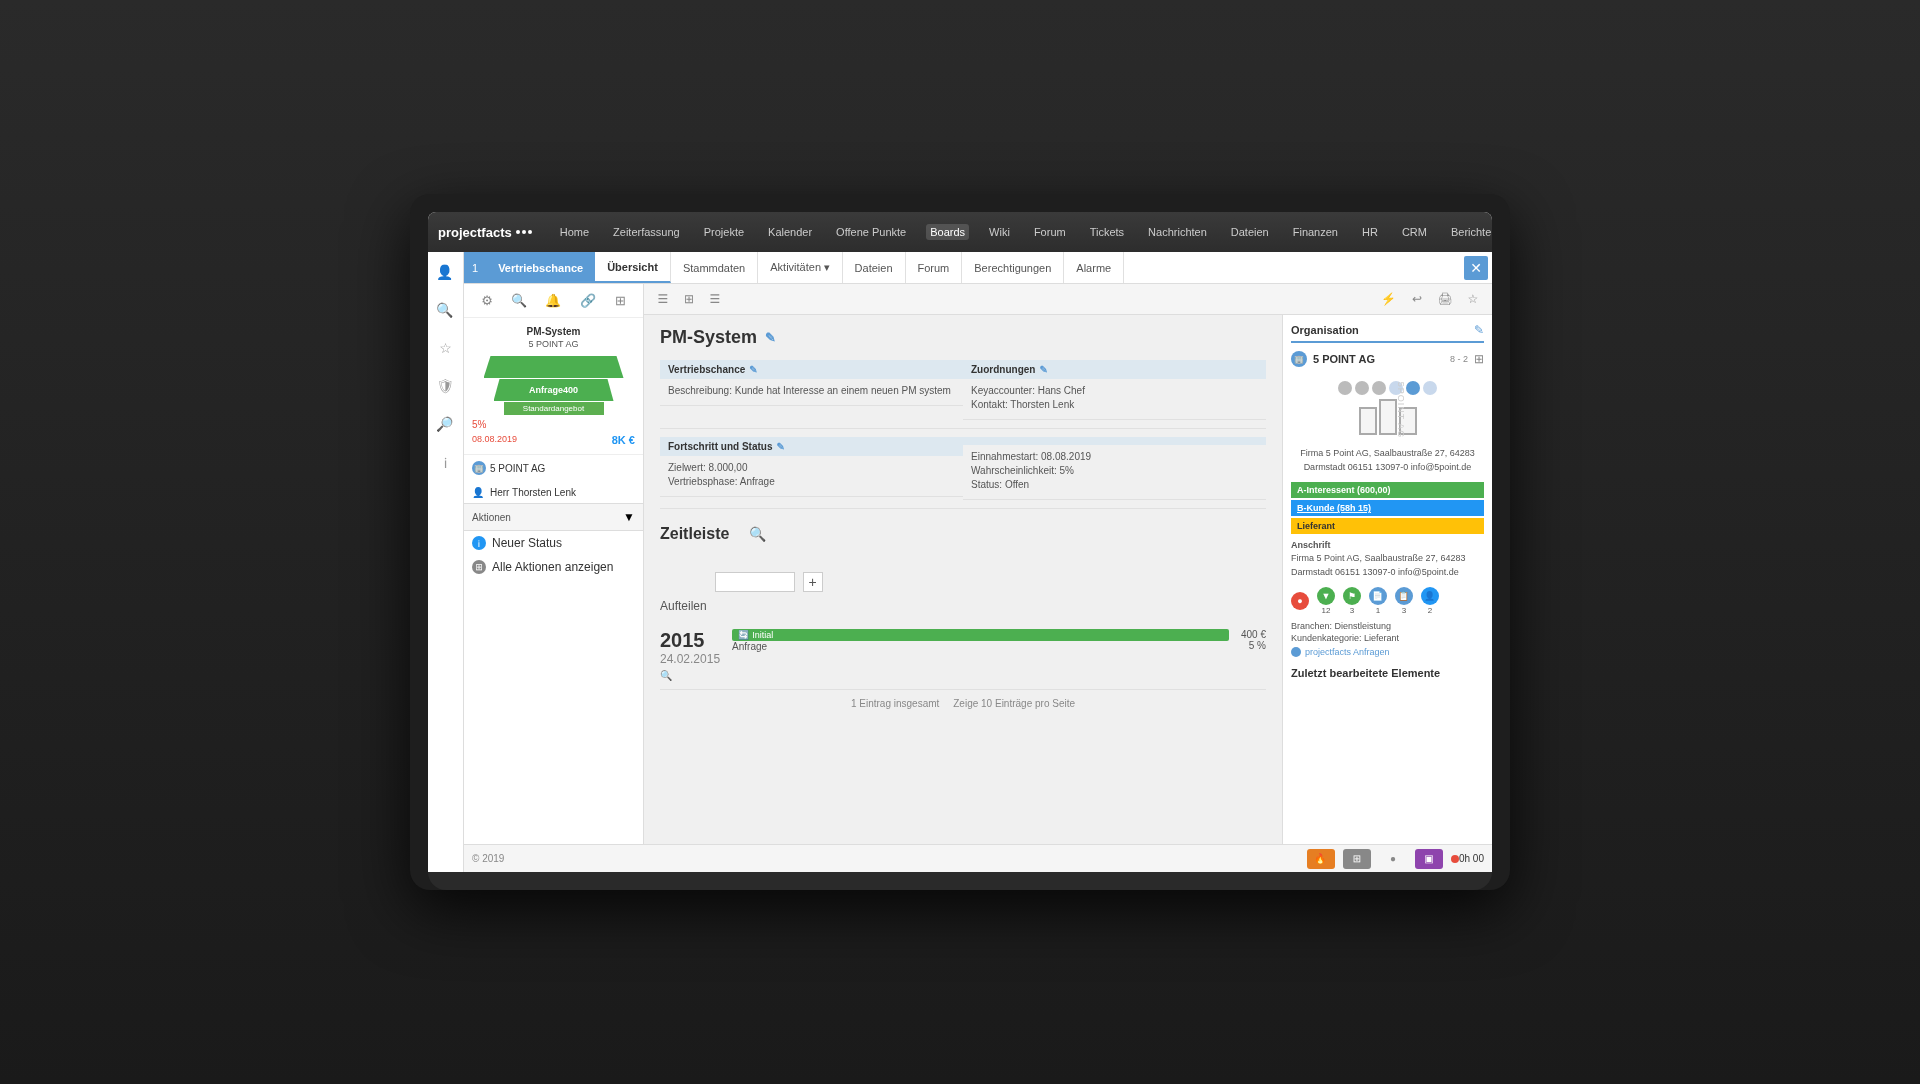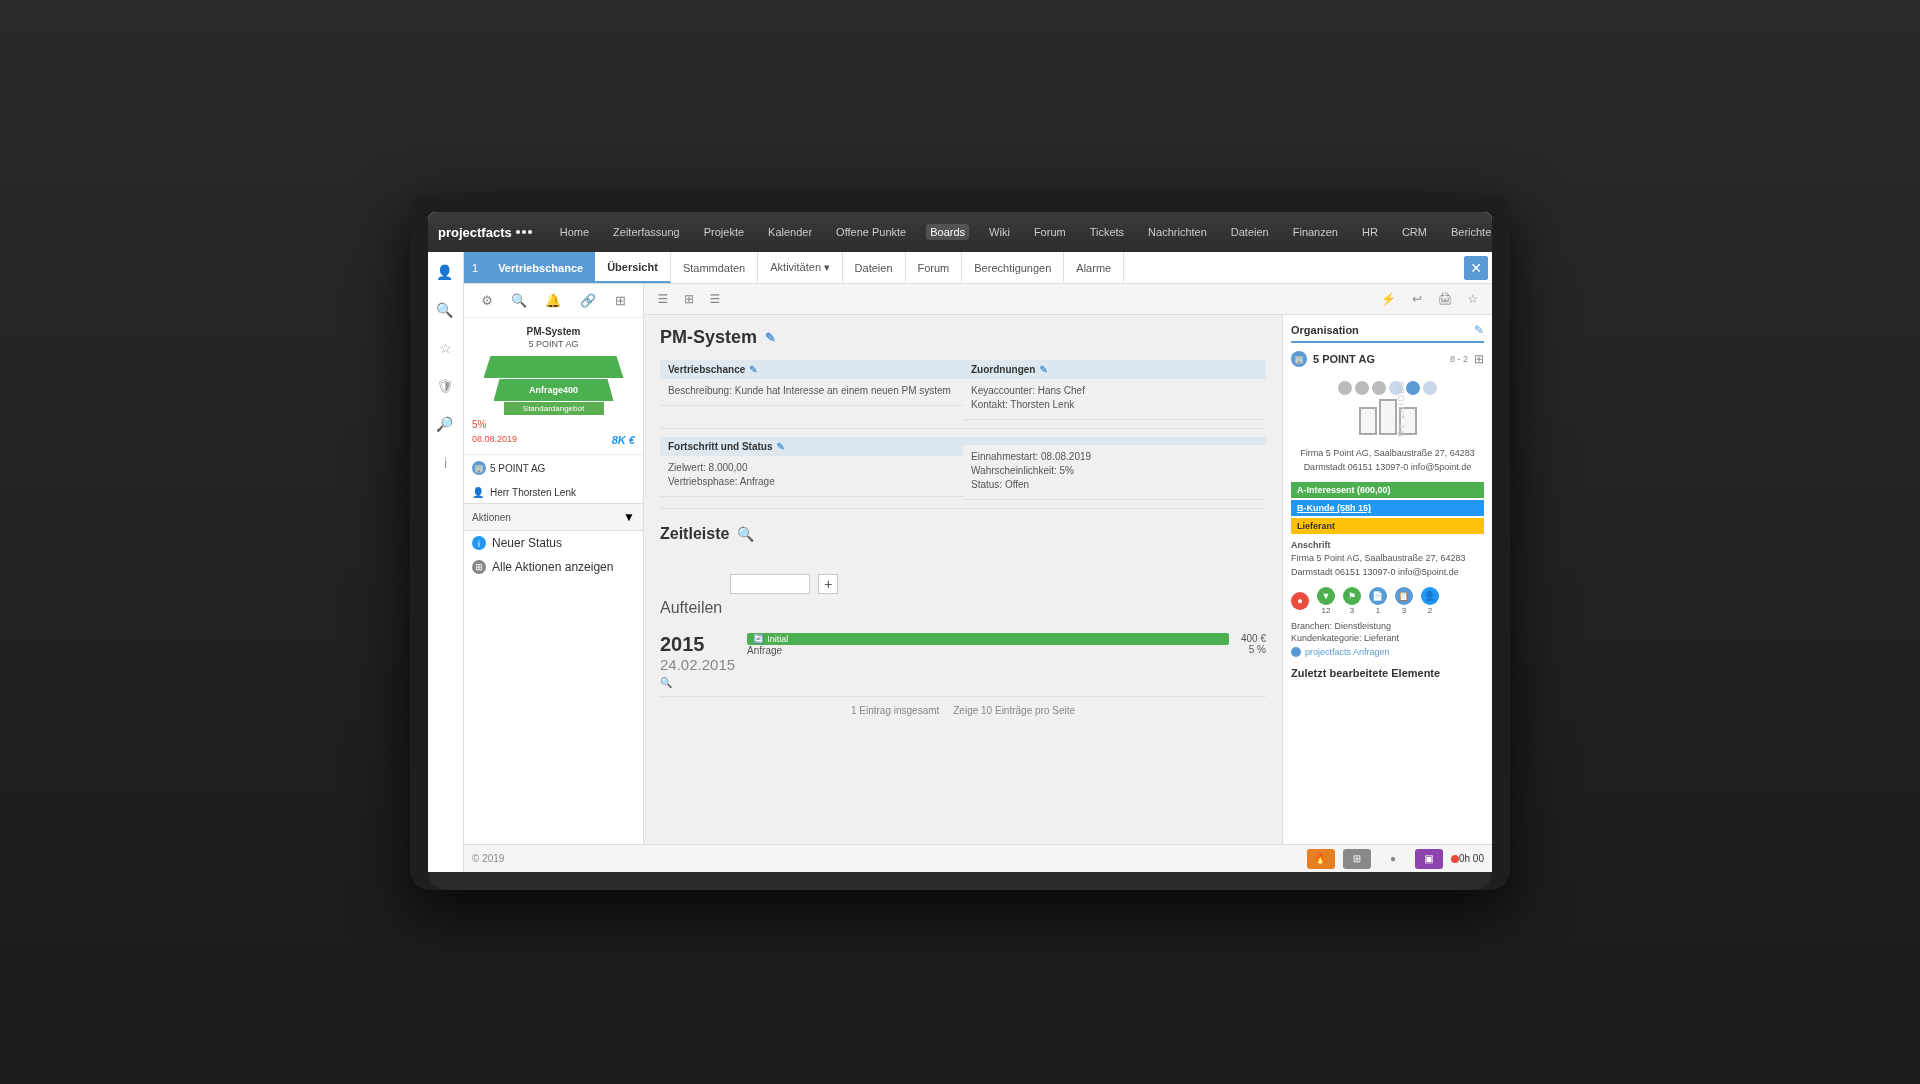--- a/index.html
+++ b/index.html
@@ -269,21 +269,21 @@
     }
 
     .funnel-date-row {
       display: flex;
       justify-content: space-between;
       width: 100%;
       margin-top: 4px;
     }
 
     .funnel-date { font-size: 9px; color: #e74c3c; }
-    .funnel-value { font-size: 11px; color: #2196f3; font-weight: bold; font-style: italic; }
+    .funnel-value { font-size: 11px; color: #2196f3; font-weight: bold; }
 
     .panel-company-row {
       display: flex;
       align-items: center;
       padding: 6px 8px;
       gap: 4px;
       border-top: 1px solid #eee;
     }
 
     .company-icon {
@@ -453,32 +453,32 @@
 
     
     .timeline-section { margin-top: 16px; }
 
     .timeline-title {
       font-size: 16px;
       font-weight: bold;
       color: #333;
       display: flex;
       align-items: center;
+      gap: 20px;
+      margin-bottom: 8px;
+    }
+
+    .aufteilen-row {
+      display: flex;
+      align-items: center;
       gap: 8px;
       margin-bottom: 8px;
     }
 
-    .aufteilen-row {
-      display: flex;
-      align-items: center;
-      gap: 8px;
-      margin-bottom: 8px;
-    }
-
-    .aufteilen-label { font-size: 16px; color: #555; margin-top: 48px; }
+    .aufteilen-label { font-size: 12px; color: #555; margin-top: 48px; }
 
     .aufteilen-input {
       width: 80px;
       height: 20px;
       border: 1px solid #ccc;
       font-size: 10px;
       padding: 0 4px;
     }
 
     .add-btn {
@@ -503,21 +503,21 @@
     }
 
     .timeline-year {
       font-size: 20px;
       font-weight: bold;
       color: #333;
       min-width: 50px;
     }
 
     .timeline-year-sub {
-      font-size: 15px;
+      font-size: 12px;
       color: #888;
       text-align: right;
     }
 
     .timeline-icons {
       display: flex;
       align-items: center;
       gap: 4px;
       margin-top: 4px;
     }

